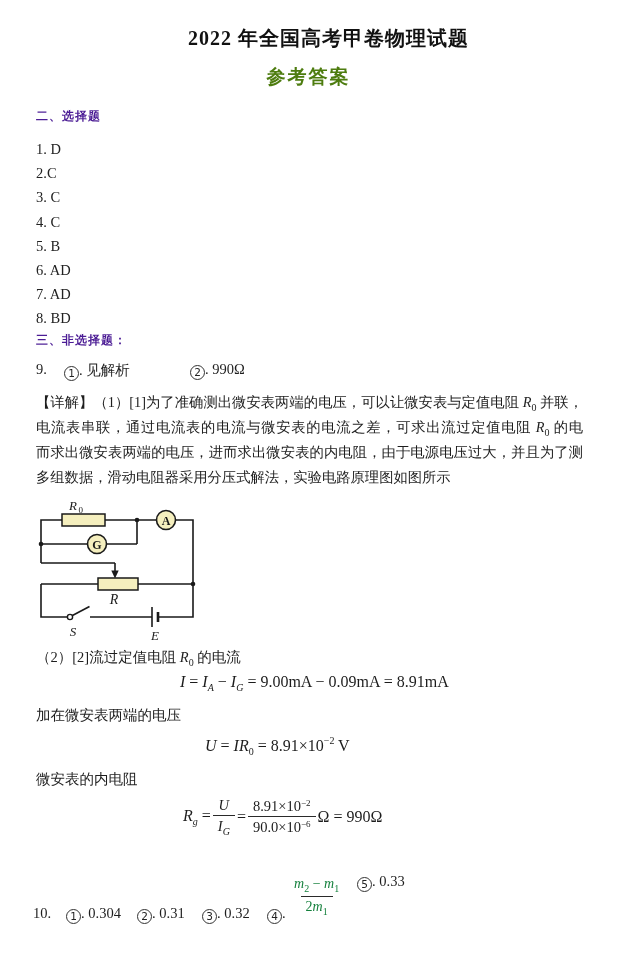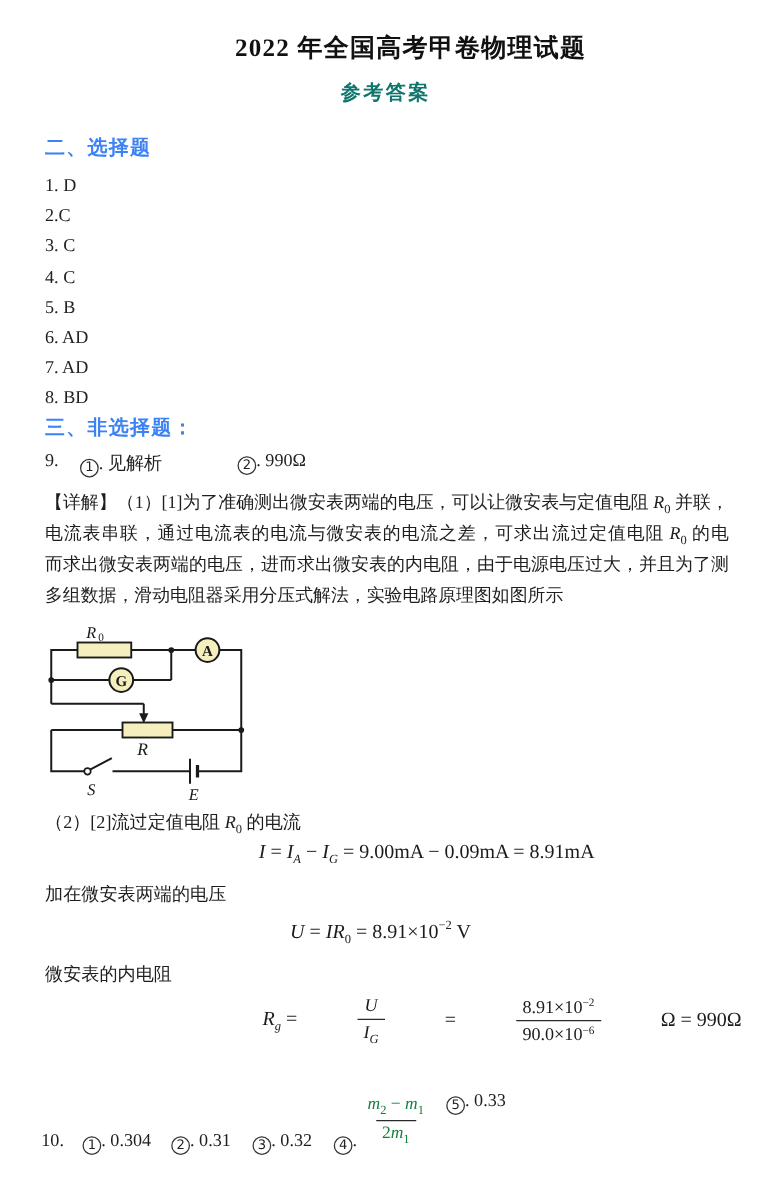--- a/index.html
+++ b/index.html
@@ -2,38 +2,38 @@
 <html><head>
 <meta charset="utf-8">
 <style>
   html,body{margin:0;padding:0;background:#ffffff;}
   .page{
     position:relative;width:617px;height:960px;background:#ffffff;overflow:hidden;
     font-family:"Liberation Serif","DejaVu Serif",serif;color:#222;
   }
   .abs{position:absolute;}
   .doc-title{top:25px;left:0;width:617px;text-align:center;font-size:20px;font-weight:bold;color:#111;letter-spacing:1px;padding-left:20px;}
-  .doc-subtitle{top:64px;left:0;width:617px;text-align:center;font-size:16px;font-weight:bold;color:#0f766e;letter-spacing:2px;}
-  .sec-heading{left:36px;font-size:16px;font-weight:bold;color:#3b82f6;letter-spacing:1px;}
+  .doc-subtitle{top:64px;left:0;width:617px;text-align:center;font-size:19px;font-weight:bold;color:#4d7c0f;letter-spacing:2px;}
+  .sec-heading{left:36px;font-size:12px;font-weight:bold;color:#4c1d95;letter-spacing:1px;}
   .answers{left:36px;top:137px;font-size:14.5px;}
   .answers div{line-height:24.2px;height:24.2px;}
   .q-line{font-size:14.5px;color:#1e1e1e;}
   .cnum{
     display:inline-flex;width:15px;height:15px;border:1px solid #333;border-radius:50%;
     align-items:center;justify-content:center;font-size:10.5px;line-height:1;
     font-family:"DejaVu Sans",sans-serif;color:#222;vertical-align:-2px;box-sizing:border-box;
   }
   .para{left:36px;top:390px;width:547px;font-size:14.3px;color:#1e1e1e;}
   .para .pline{line-height:25px;height:25px;white-space:nowrap;}
   .para .pline.just{text-align:justify;text-align-last:justify;white-space:normal;height:25px;overflow:hidden;}
   .var{font-style:italic;}
   .sub{font-size:10px;vertical-align:-4px;}
   .sub.it{font-style:italic;}
   .sup{font-size:10px;vertical-align:7px;}
-  .formula{font-size:16px;color:#1c1c1c;margin-left:27px;}
+  .formula{font-size:16px;color:#1c1c1c;}
   .fr{display:inline-flex;flex-direction:column;align-items:center;vertical-align:middle;margin:0 2px;}
   .fr .num{padding:0 5px 1px;line-height:1.15;}
   .fr .den{border-top:1.2px solid #2a2a2a;padding:2px 5px 0;line-height:1.15;}
   .f3{display:flex;align-items:center;}
   .f3 .fr{font-size:14.5px;}
   .f3 .fr .sup{font-size:9px;vertical-align:5px;}
   .q10-frac{font-size:14px;color:#15803d;}
   svg text{font-family:"Liberation Serif","DejaVu Serif",serif;fill:#1a1a1a;}
 </style>
 </head>
@@ -107,21 +107,21 @@
   <div class="abs q-line" style="left:36px;top:648px;"><span>（2）[2]流过定值电阻 </span><span class="var">R</span><span class="sub">0</span><span> 的电流</span></div>
 
   <div class="abs formula" style="left:180px;top:673px;"><span class="var">I</span><span> = </span><span class="var">I</span><span class="sub it">A</span><span> − </span><span class="var">I</span><span class="sub it">G</span><span> = 9.00mA − 0.09mA = 8.91mA</span></div>
 
   <div class="abs q-line" style="left:36px;top:706px;">加在微安表两端的电压</div>
 
   <div class="abs formula" style="left:205px;top:735px;"><span class="var">U</span><span> = </span><span class="var">I</span><span class="var">R</span><span class="sub">0</span><span> = 8.91×10</span><span class="sup">−2</span><span> V</span></div>
 
   <div class="abs q-line" style="left:36px;top:770px;">微安表的内电阻</div>
 
-  <div class="abs formula f3" style="left:183px;top:795px;height:44px;gap:46px;">
+  <div class="abs formula f3" style="left:183px;top:795px;height:44px;">
     <span><span class="var">R</span><span class="sub it">g</span><span> = </span></span>
     <span class="fr">
       <span class="num var">U</span>
       <span class="den"><span class="var">I</span><span class="sub it">G</span></span>
     </span>
     <span> = </span>
     <span class="fr">
       <span class="num"><span>8.91×10</span><span class="sup">−2</span></span>
       <span class="den"><span>90.0×10</span><span class="sup">−6</span></span>
     </span>

